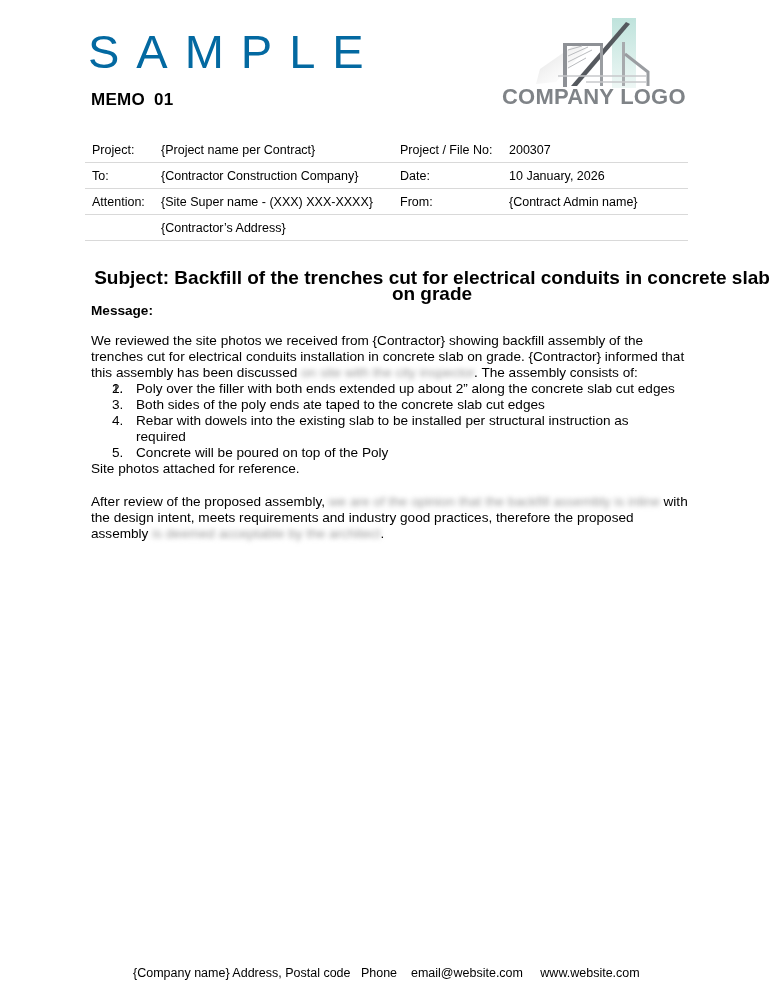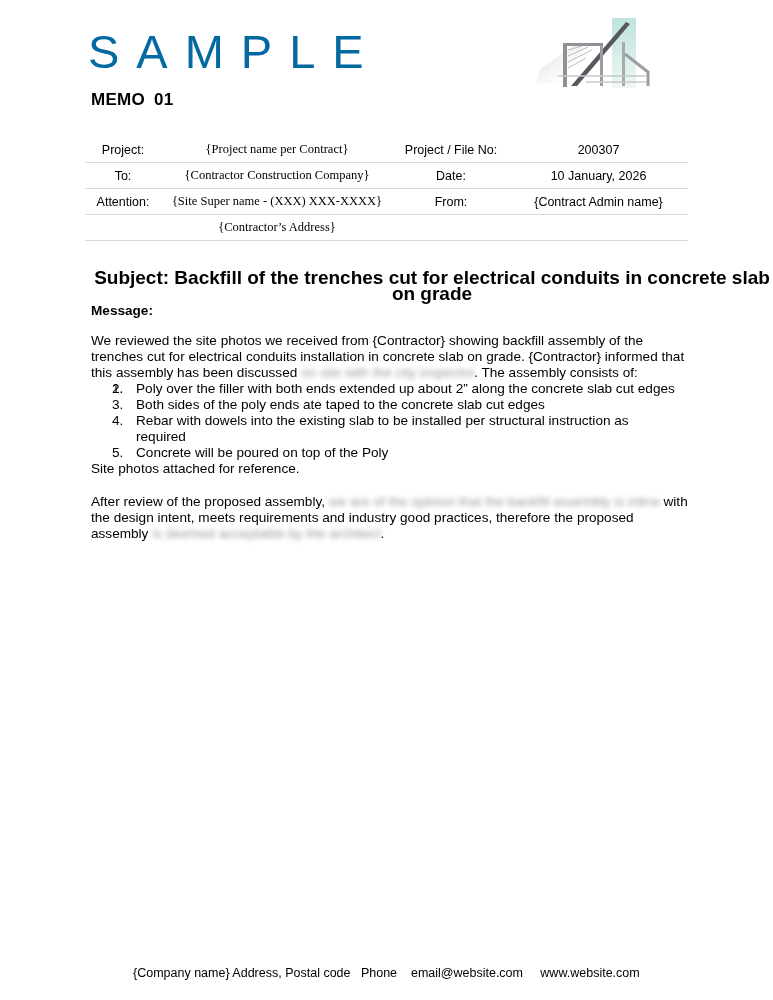--- a/index.html
+++ b/index.html
@@ -21,28 +21,28 @@
       position: absolute; left: 496px; top: 14px; width: 200px; height: 100px;
     }
     .logo-graphic { position: absolute; left: 0; top: 0; width: 200px; height: 80px; }
     .logo-text {
       position: absolute; left: 6px; top: 72px; width: 196px;
       font-size: 22px; font-weight: bold; color: #7f8387; letter-spacing: 0.2px;
       white-space: nowrap; line-height: 1;
     }
     .info-table {
       position: absolute; left: 85px; top: 137px; width: 603px;
-      border-collapse: collapse; font-size: 12.5px; text-align: center;
+      border-collapse: collapse; font-size: 12.5px;
     }
     .info-table td {
       height: 25px; padding: 0 0 0 7px; border-bottom: 1.5px solid #d9d9d9;
       vertical-align: middle; white-space: nowrap;
     }
     .info-table td.c1 { width: 62px; }
-    .info-table td.c2 { width: 232px; font-family: Liberation Serif, serif; }
+    .info-table td.c2 { width: 232px; }
     .info-table td.c3 { width: 102px; }
     .subject {
       position: absolute; left: 91px; top: 270px;
       font-size: 19px; font-weight: bold; line-height: 16px; text-align: center;
     }
     .message-label {
       position: absolute; left: 91px; top: 303px;
       font-size: 13.6px; font-weight: bold; line-height: 16px;
     }
     .body-text {
@@ -92,20 +92,21 @@
       <line x1="72" y1="48" x2="96" y2="36"></line>
       <line x1="72" y1="54" x2="90" y2="44"></line>
     </g>
     <polygon points="75,72 130,8 134,10 81,72" fill="#55595e"></polygon>
     <rect x="104" y="32" width="3" height="40" fill="#9a9da1"></rect>
     <polygon points="126,28 129,28 129,72 126,72" fill="#a7aaad"></polygon>
     <polyline points="129,40 152,58 152,72" fill="none" stroke="#9a9da1" stroke-width="3"></polyline>
     <line x1="62" y1="62" x2="150" y2="62" stroke="#c7c9cb" stroke-width="1.5"></line>
     <line x1="90" y1="68" x2="150" y2="68" stroke="#c7c9cb" stroke-width="1.5"></line>
   </svg>
+  <div class="logo-text">COMPANY LOGO</div>
 </div>
 
 <table class="info-table">
   <tbody>
     <tr>
       <td class="c1">Project:</td>
       <td class="c2">{Project name per Contract}</td>
       <td class="c3">Project / File No:</td>
       <td class="c4">200307</td>
     </tr>

